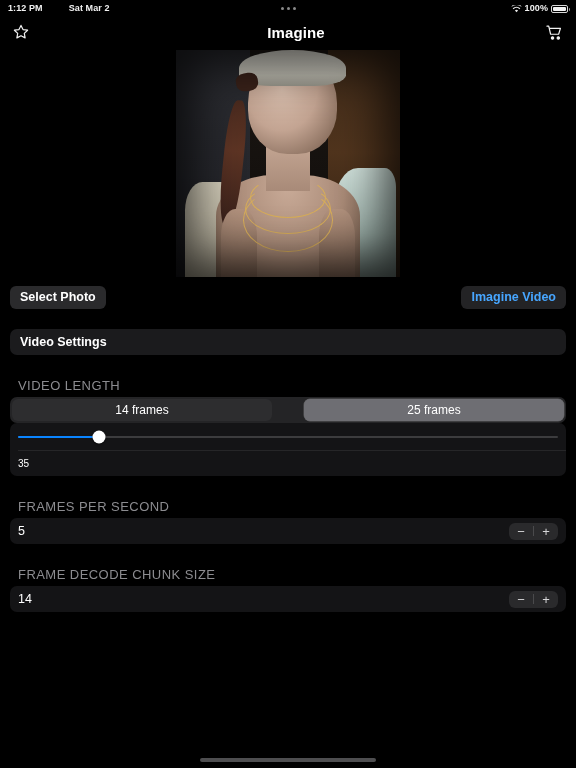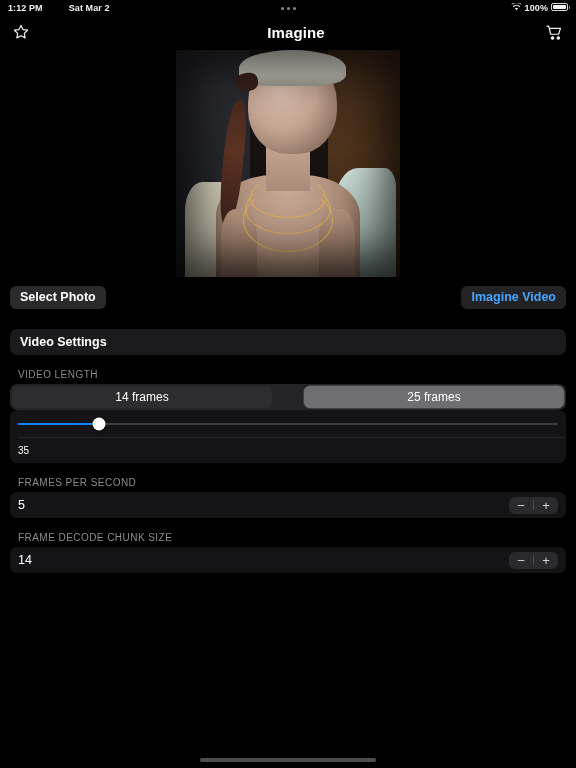--- a/index.html
+++ b/index.html
@@ -10,21 +10,21 @@
   }
   .screen{ position:relative; width:576px; height:768px; background:#000; color:#fff; }
 
   
   .statusbar{
     height:16px; display:flex; align-items:center; padding:0 8px;
     font-size:9px; color:#f2f2f2; letter-spacing:.1px; font-weight:600;
     position:relative;
   }
   .sb-left{ display:flex; align-items:center; gap:26px; }
-  .sb-right{ margin-left:auto; display:flex; align-items:flex-start; gap:3px; }
+  .sb-right{ margin-left:auto; display:flex; align-items:flex-end; gap:3px; }
   .sb-dots{ position:absolute; left:0; right:0; top:0; bottom:0;
             display:flex; align-items:center; justify-content:center; gap:3px; pointer-events:none;}
   .dot{ width:3px; height:3px; border-radius:50%; background:#8a8a8a; }
   .wifi svg{ display:block; }
   .battery{ width:17px; height:8px; border:1px solid #d8d8d8; border-radius:2px;
             position:relative; padding:1px; }
   .battery:after{ content:""; position:absolute; right:-3px; top:2px; width:1.5px; height:3px;
             background:#9a9a9a; border-radius:0 1px 1px 0; }
   .battery i{ display:block; height:100%; width:100%; background:#f2f2f2; border-radius:1px; }
 
@@ -81,22 +81,22 @@
                padding:0 10px; margin-top:8px; height:24px; }
   .btn{ background:#2a2a2c; border-radius:6px; padding:4px 10px; font-size:12.5px;
         font-weight:600; color:#fff; cursor:pointer; line-height:1.2; }
   .btn-blue{ color:#47a6ff; background:#232325; font-weight:600;text-align:right; }
 
   
   .content{ padding:0 10px; }
   .section-header{ background:#1b1b1d; border-radius:7px; height:26px;
                    display:flex; align-items:center; padding:0 10px;
                    font-size:12.5px; font-weight:700; color:#fff; margin-top:20px; }
-  .field-label{ font-size:10px; color:#8c8c90; letter-spacing:.45px;
-                margin:14px 0 4px 8px; text-transform:uppercase; }
+  .field-label{ font-size:13px; color:#8c8c90; letter-spacing:.45px;
+                margin:23px 0 4px 8px; text-transform:uppercase; }
 
   
   .segmented{ display:flex; background:#242426; border-radius:7px; padding:2px; gap:2px; }
   .seg{ flex:1; text-align:center; font-size:12px; font-weight:400; color:#fff;
         padding:4px 0; border-radius:6px; cursor:pointer; background:#2d2d2f; }
   .seg.on{ background:#6e6e73; box-shadow:0 0 0 .5px rgba(255,255,255,.25);margin-left:30px; }
 
   
   .slider-card{ background:#141416; border-radius:7px; }
   .slider-row{ height:27px; display:flex; align-items:center; padding:0 8px; }

